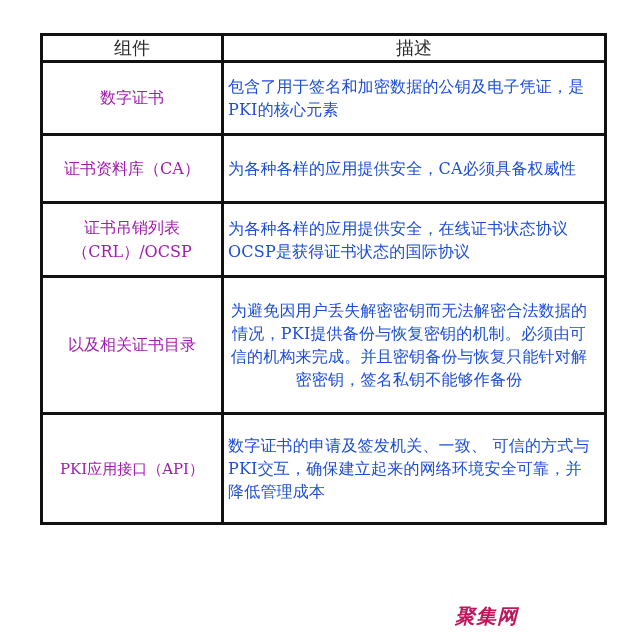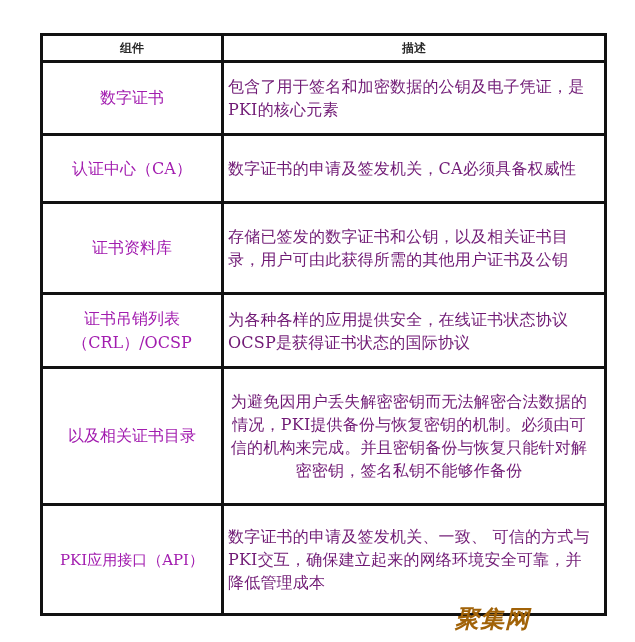--- a/index.html
+++ b/index.html
@@ -28,59 +28,59 @@
     }
     td, th {
       border: 3px solid #111111;
       padding: 0;
     }
     col.c1 { width: 181px; }
     col.c2 { width: 383px; }
     th {
       height: 24px;
       font-family: "DejaVu Sans", "Liberation Sans", sans-serif;
-      font-weight: bold;
-      font-size: 12px;
+      font-weight: normal;
+      font-size: 18px;
       color: #2a2a2a;
       text-align: center;
       vertical-align: middle;
     }
     td.comp {
       text-align: center;
       vertical-align: middle;
       font-size: 16px;
       line-height: 24px;
       padding: 0 4px;
       color: #a21caf;
     }
     td.desc {
       text-align: left;
       vertical-align: middle;
       font-size: 16px;
       line-height: 23px;
       padding: 0 14px 0 4px;
-      color: #701a75;
+      color: #1d4ed8;
       letter-spacing: 0.2px;
     }
     tr.r1 td { height: 70px; }
     tr.r2 td { height: 65px; }
     tr.r3 td { height: 88px; }
     tr.r4 td { height: 71px; }
     tr.r5 td { height: 134px; text-align: center; }
     tr.r6 td { height: 91px; }
     .watermark {
       position: absolute;
       left: 455px;
       top: 603px;
       font-family: "DejaVu Sans", "Liberation Sans", sans-serif;
       font-weight: bold;
       font-style: italic;
-      font-size: 24px;
+      font-size: 20px;
       letter-spacing: 1px;
-      color: #a16207;
+      color: #be185d;
     }
   </style>
 </head>
 <body>
 
 <div class="table-wrap">
   <table>
     <colgroup>
       <col class="c1">
       <col class="c2">
@@ -90,26 +90,22 @@
         <th>组件</th>
         <th>描述</th>
       </tr>
     </thead>
     <tbody>
       <tr class="r1">
         <td class="comp">数字证书</td>
         <td class="desc">包含了用于签名和加密数据的公钥及电子凭证，是PKI的核心元素</td>
       </tr>
       <tr class="r2">
-        <td class="comp">认证中心（CA）</td>
-        <td class="desc">数字证书的申请及签发机关，CA必须具备权威性</td>
-      </tr>
-      <tr class="r3">
-        <td class="comp">证书资料库</td>
-        <td class="desc">存储已签发的数字证书和公钥，以及相关证书目录，用户可由此获得所需的其他用户证书及公钥</td>
+        <td class="comp">证书资料库（CA）</td>
+        <td class="desc">为各种各样的应用提供安全，CA必须具备权威性</td>
       </tr>
       <tr class="r4">
         <td class="comp" style="padding:0 20px;">证书吊销列表（CRL）/OCSP</td>
         <td class="desc">为各种各样的应用提供安全，在线证书状态协议OCSP是获得证书状态的国际协议</td>
       </tr>
       <tr class="r5">
         <td class="comp">以及相关证书目录</td>
         <td class="desc">为避免因用户丢失解密密钥而无法解密合法数据的情况，PKI提供备份与恢复密钥的机制。必须由可信的机构来完成。并且密钥备份与恢复只能针对解密密钥，签名私钥不能够作备份</td>
       </tr>
       <tr class="r6">

